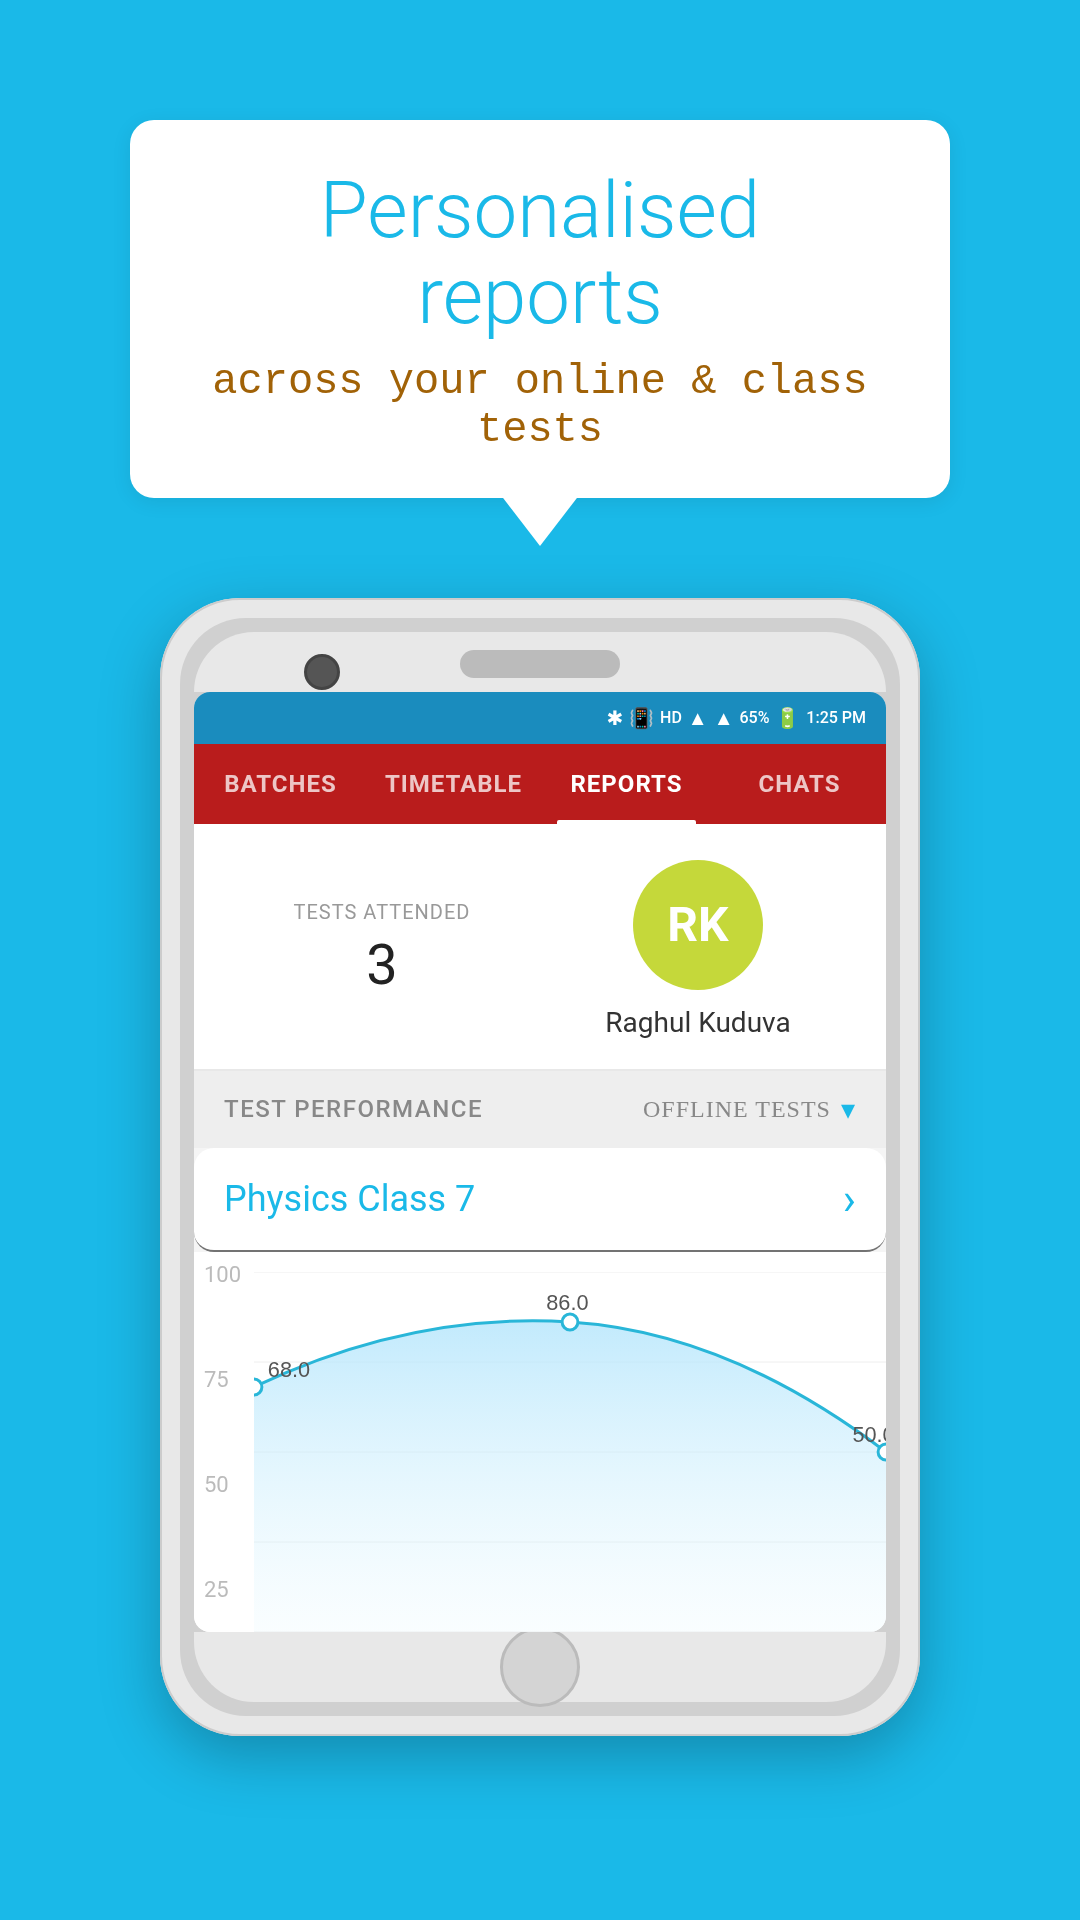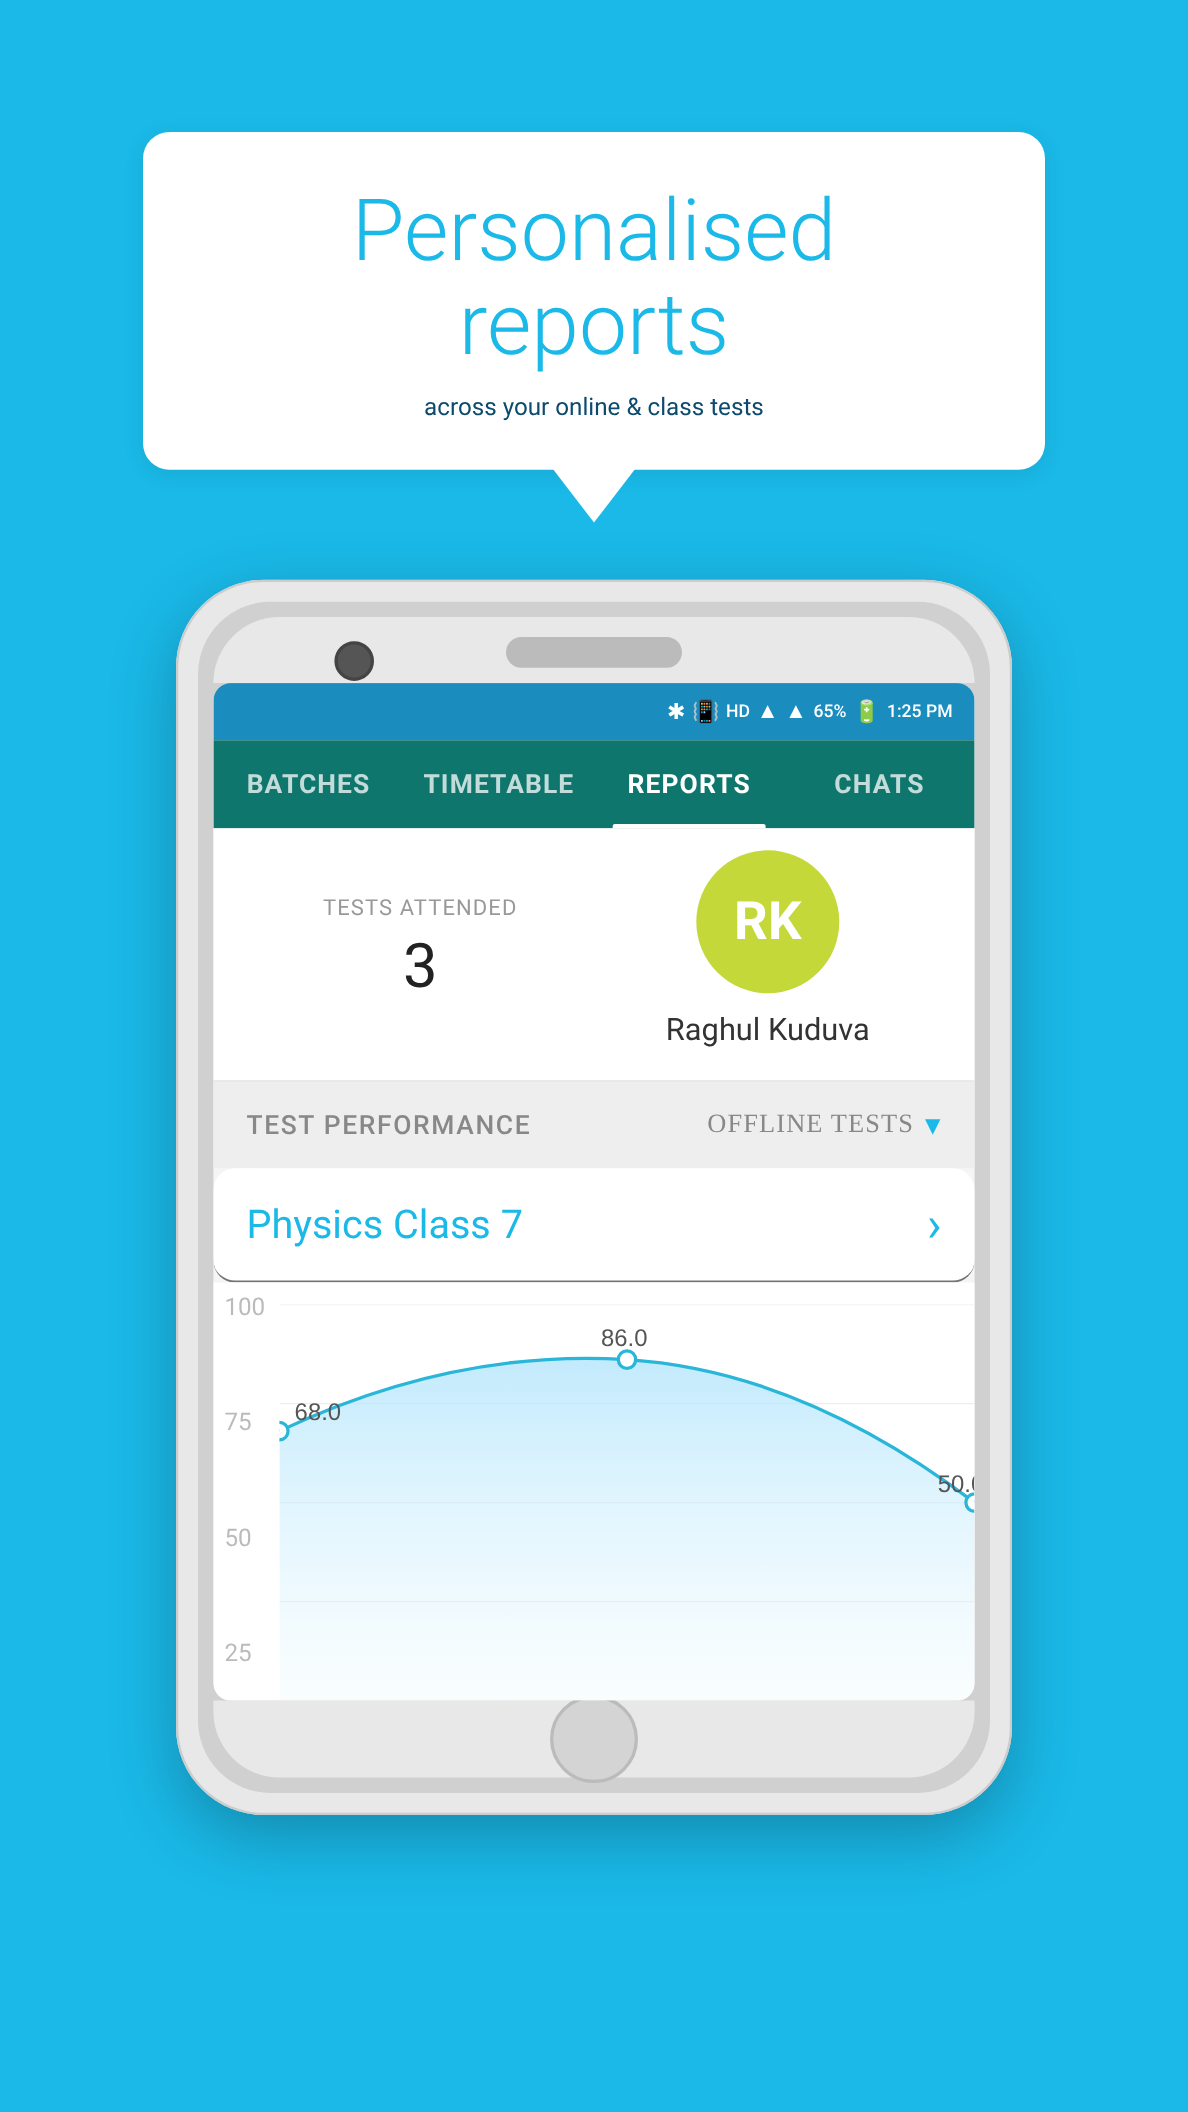--- a/index.html
+++ b/index.html
@@ -43,23 +43,24 @@
 
     .speech-bubble-title {
       font-size: 78px;
       font-weight: 300;
       color: #1ab9e8;
       line-height: 1.1;
       margin-bottom: 18px;
     }
 
     .speech-bubble-subtitle {
-      font-size: 22px;
-      color: #0c4a6e;
+      font-size: 42px;
+      color: #a16207;
       font-weight: 400;
+      font-family: Liberation Mono, monospace;
     }
 
     
     .phone-wrapper {
       margin-top: 100px;
       position: relative;
       width: 760px;
     }
 
     .phone-outer {
@@ -150,21 +151,21 @@
     .status-icons {
       display: flex;
       align-items: center;
       gap: 6px;
       color: white;
       font-size: 20px;
     }
 
     
     .nav-tabs {
-      background: #0f766e;
+      background: #b91c1c;
       display: flex;
       align-items: flex-start;
       height: 80px;
     }
 
     .nav-tab {
       flex: 1;
       display: flex;
       align-items: center;
       justify-content: center;
@@ -188,21 +189,21 @@
       left: 10%;
       width: 80%;
       height: 4px;
       background: white;
       border-radius: 2px 2px 0 0;
     }
 
     
     .profile-section {
       background: white;
-      padding: 20px 30px 30px 30px;
+      padding: 36px 30px 30px 30px;
       display: flex;
       align-items: center;
       justify-content: space-between;
     }
 
     .stat-block {
       text-align: center;
       flex: 1;
     }
 

